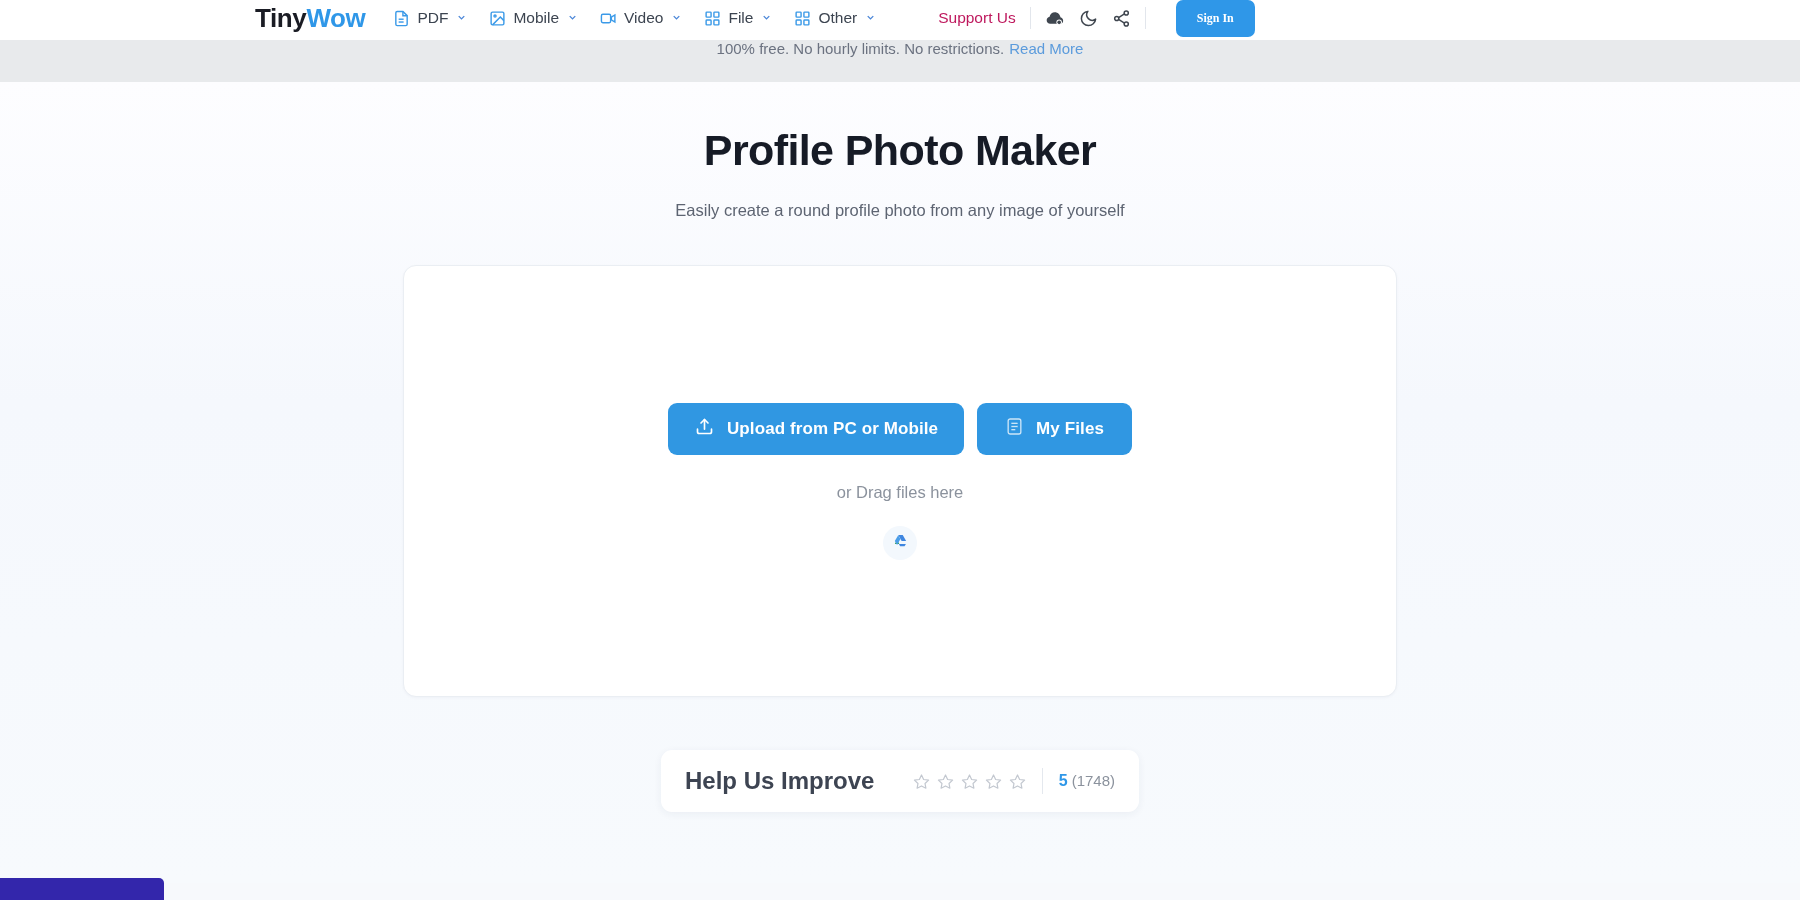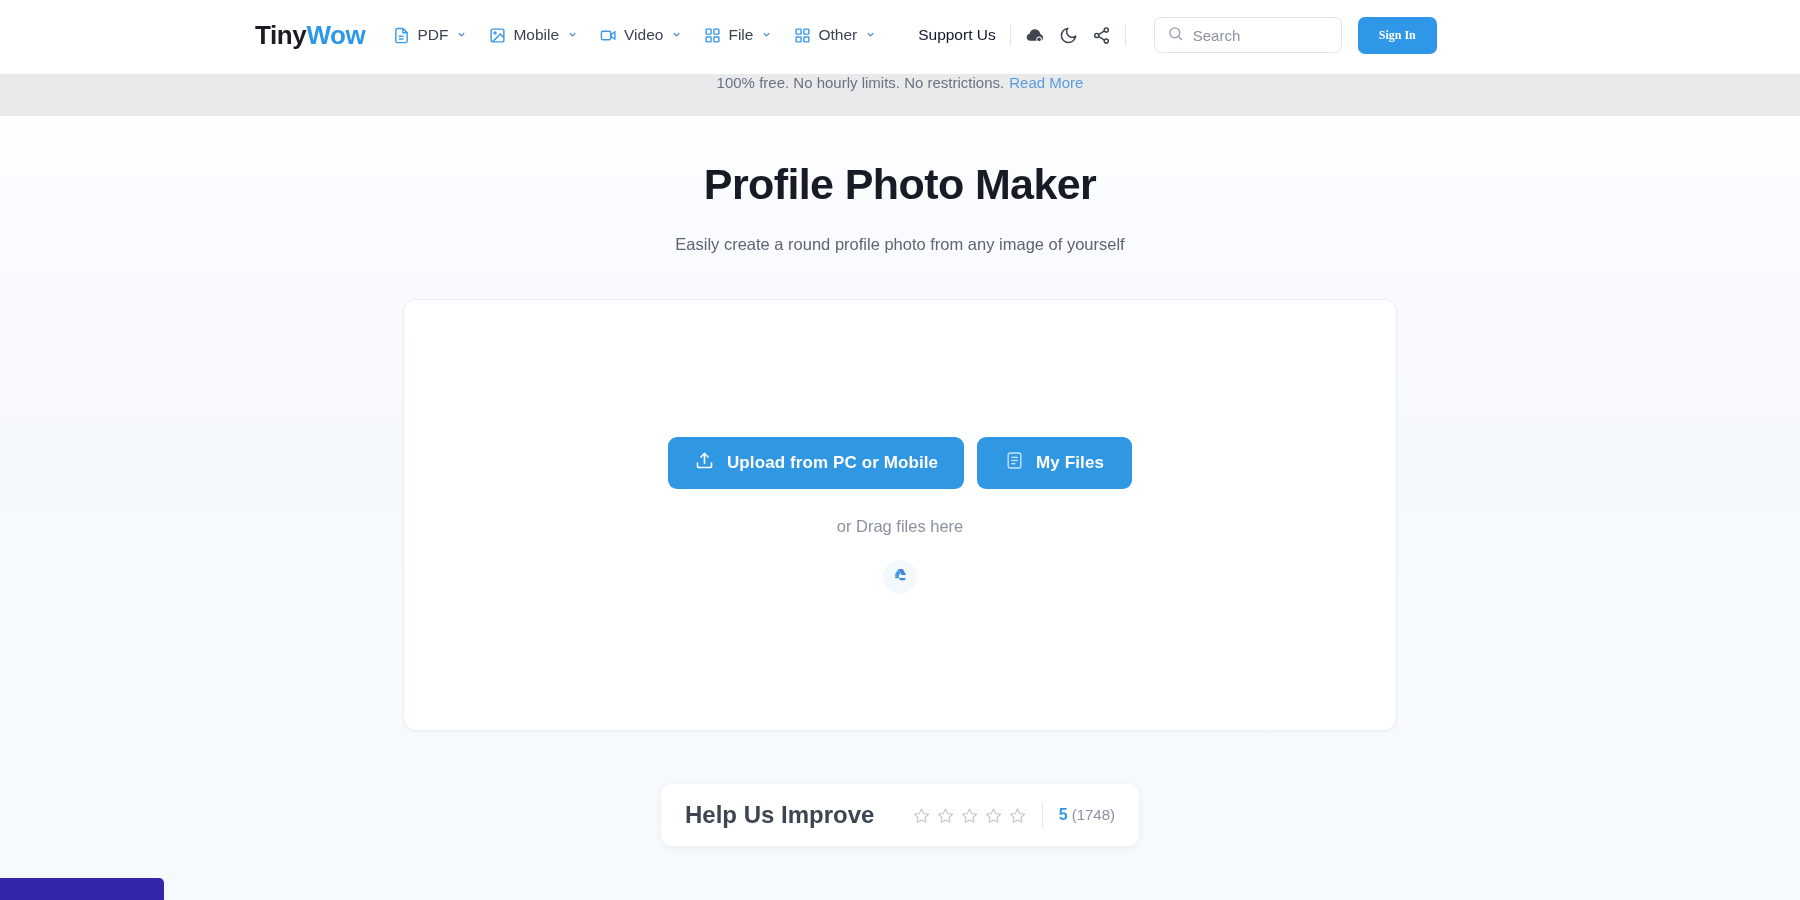--- a/index.html
+++ b/index.html
@@ -8,21 +8,21 @@
     font-family: "Liberation Sans", sans-serif;
     overflow: hidden;
   }
   body {
     background: #f7f9fc;
     position: relative;
   }
 
   
   .header {
-    height: 74px;
+    height: 40px;
     background: #ffffff;
     display: flex;
     align-items: center;
     padding: 0 0 4px 0;
     position: relative;
     z-index: 30;
   }
   .header-inner {
     width: 100%;
     display: flex;
@@ -48,23 +48,23 @@
     gap: 7px;
     font-size: 15.5px;
     color: #3c4450;
     cursor: pointer;
     white-space: nowrap;
   }
   .nav-item .ic { display: flex; align-items: center; color: #3b9ae8; }
   .chev { display: inline-block; color: #4a86d8; margin-left: 1px; }
 
   .support {
-    margin-left: 42px;
+    margin-left: 62px;
     font-size: 15.5px;
-    color: #0f172a;
+    color: #be185d;
     cursor: pointer;
     white-space: nowrap;
   }
 
   .divider-v {
     width: 1px; height: 22px;
     background: #e2e6ec;
     margin: 0 14px;
   }
 
@@ -349,29 +349,20 @@
             <circle cx="6" cy="12" r="2.6"></circle>
             <circle cx="18" cy="19" r="2.6"></circle>
           <line x1="8.3" y1="10.8" x2="15.7" y2="6.2"></line>
             <line x1="8.3" y1="13.2" x2="15.7" y2="17.8"></line>
         </svg>
       </span>
     </div>
 
     <div class="divider-v"></div>
 
-    <div class="search-box">
-      <span>
-        <svg width="17" height="17" viewBox="0 0 24 24" fill="none" stroke="currentColor" stroke-width="2">
-          <circle cx="11" cy="11" r="7"></circle>
-            <line x1="16.2" y1="16.2" x2="21" y2="21"></line>
-        </svg>
-      </span>
-      <input type="text" placeholder="Search" style="">
-    </div>
 
     <button class="signin">Sign In</button>
   </div>
 </div>
 
 <div class="notice">
   <span>100% free. No hourly limits. No restrictions.</span>
   <a>Read More</a>
 </div>
 

